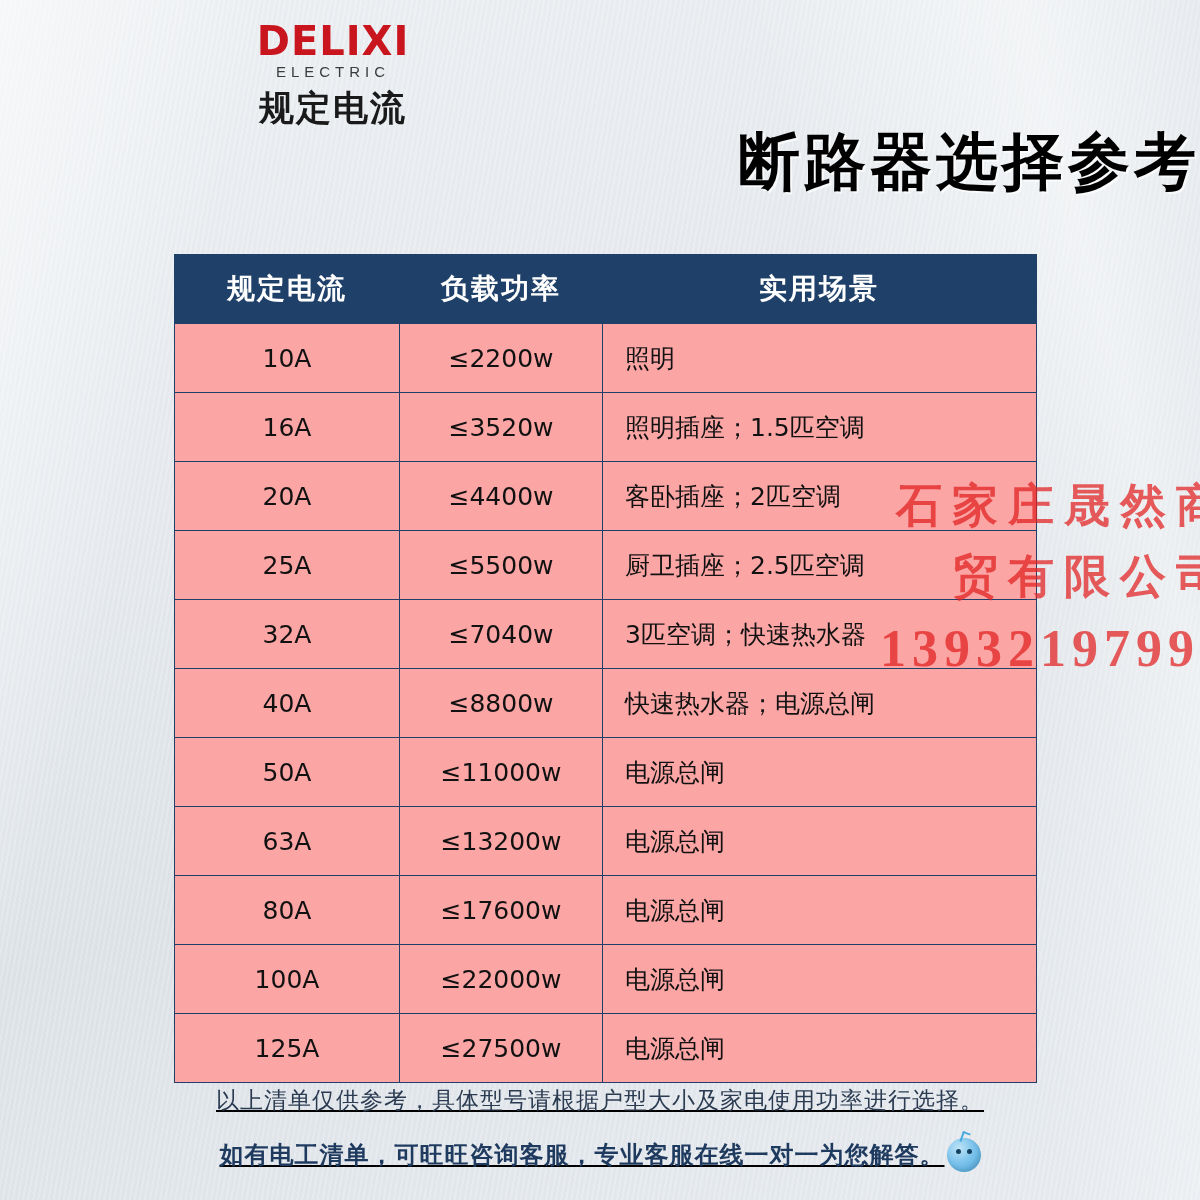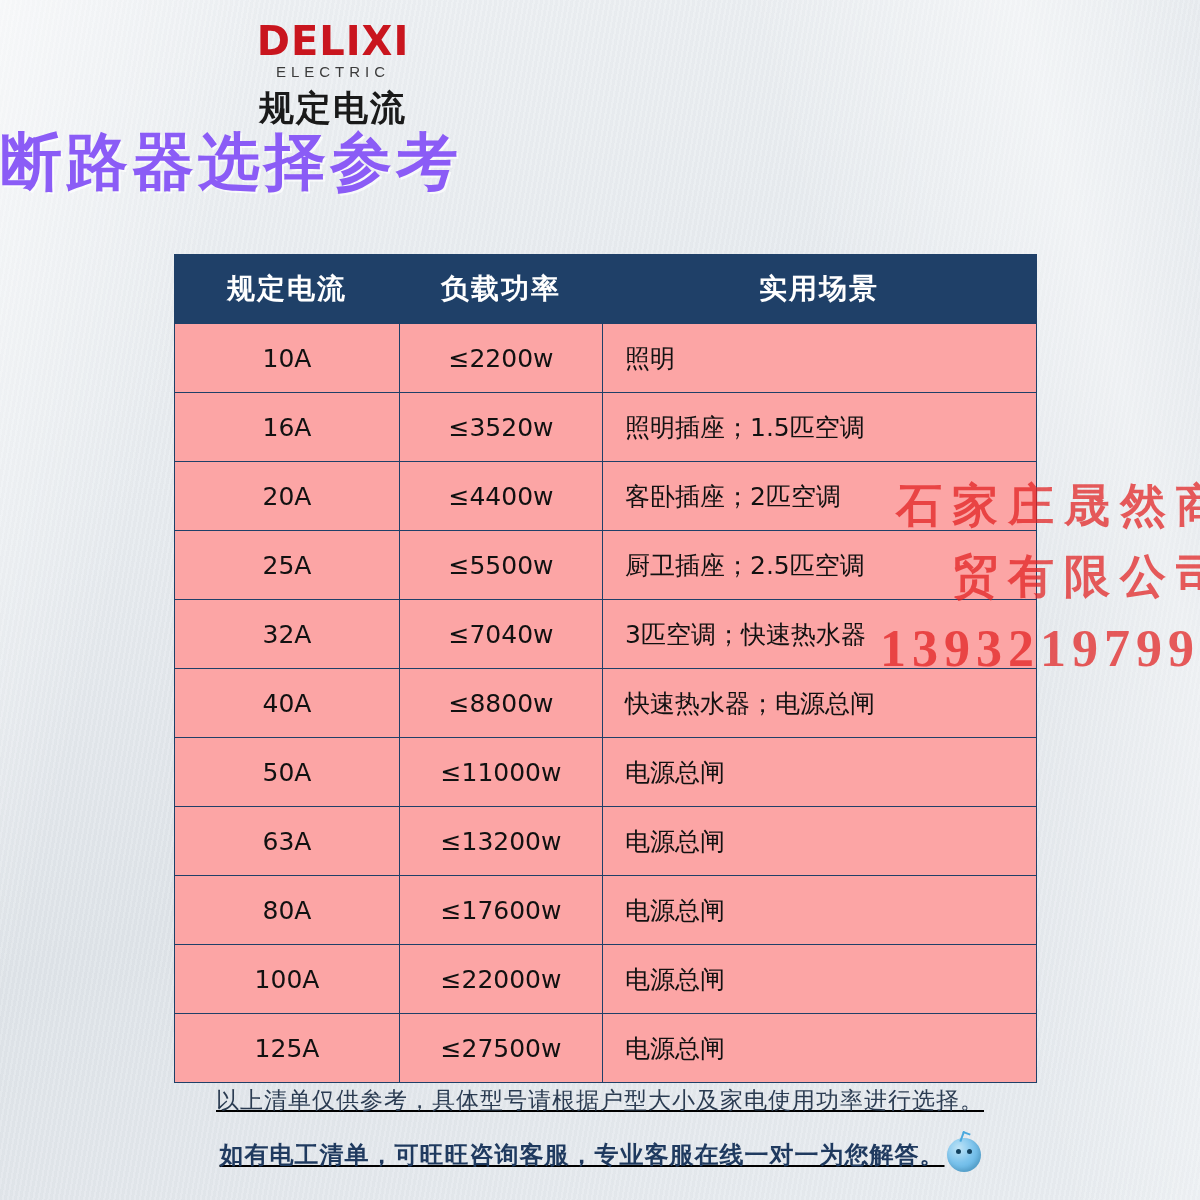--- a/index.html
+++ b/index.html
@@ -62,26 +62,26 @@
     color: #1a1a1a;
     margin-top: 5px;
   }
 
   
   .main-title {
     position: absolute;
     left: 0;
     top: 120px;
     width: 1200px;
-    text-align: left;
+    text-align: right;
     font-family: "DejaVu Sans", sans-serif;
     font-weight: 700;
     font-size: 62px;
     letter-spacing: 4px;
-    color: #8b5cf6;
+    color: #000000;
     text-shadow: 2px 2px 0 rgba(255,255,255,0.7);
   }
 
   
   .table-wrap {
     position: absolute;
     left: 174px;
     top: 254px;
     width: 854px;
   }

